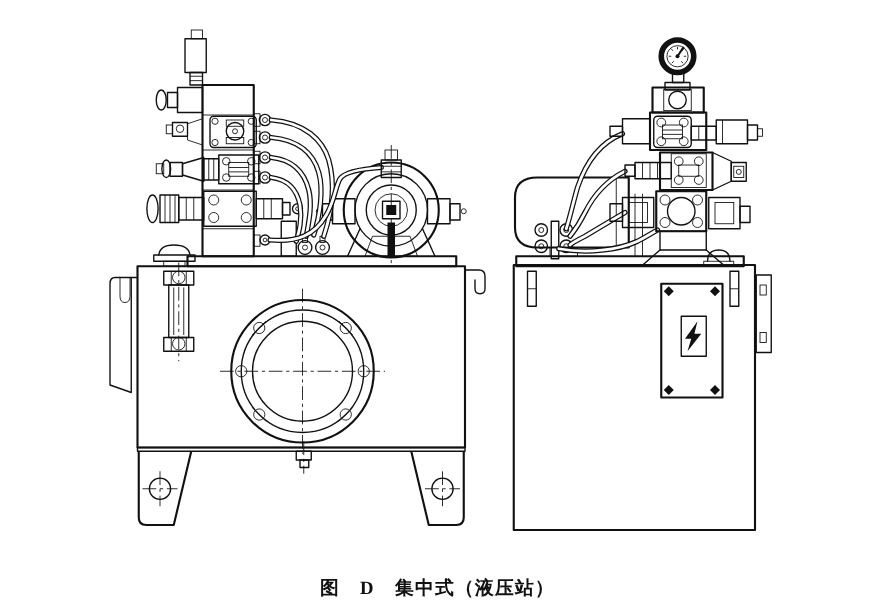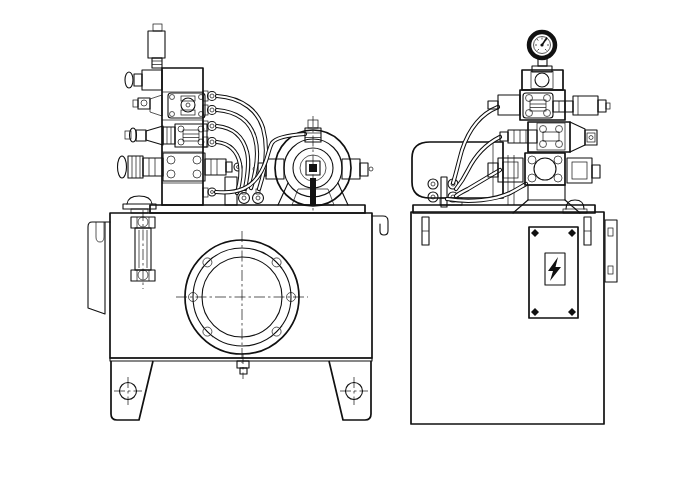--- a/index.html
+++ b/index.html
@@ -358,13 +358,14 @@
       <rect class="s" x="528" y="185" width="37" height="15"></rect>
       <path class="s" d="M528,200 L513,213 M565,200 L580,213"></path>
       <g>
         <path class="s" d="M566,209 Q566,200 575,200 Q584,200 584,209"></path>
         <rect class="t" x="563" y="209" width="24" height="4"></rect>
       </g>
     </g>
   </g>
 </svg>
 
+<div class="caption">图　D　集中式（液压站）</div>
 </div>
 
 </body></html>

